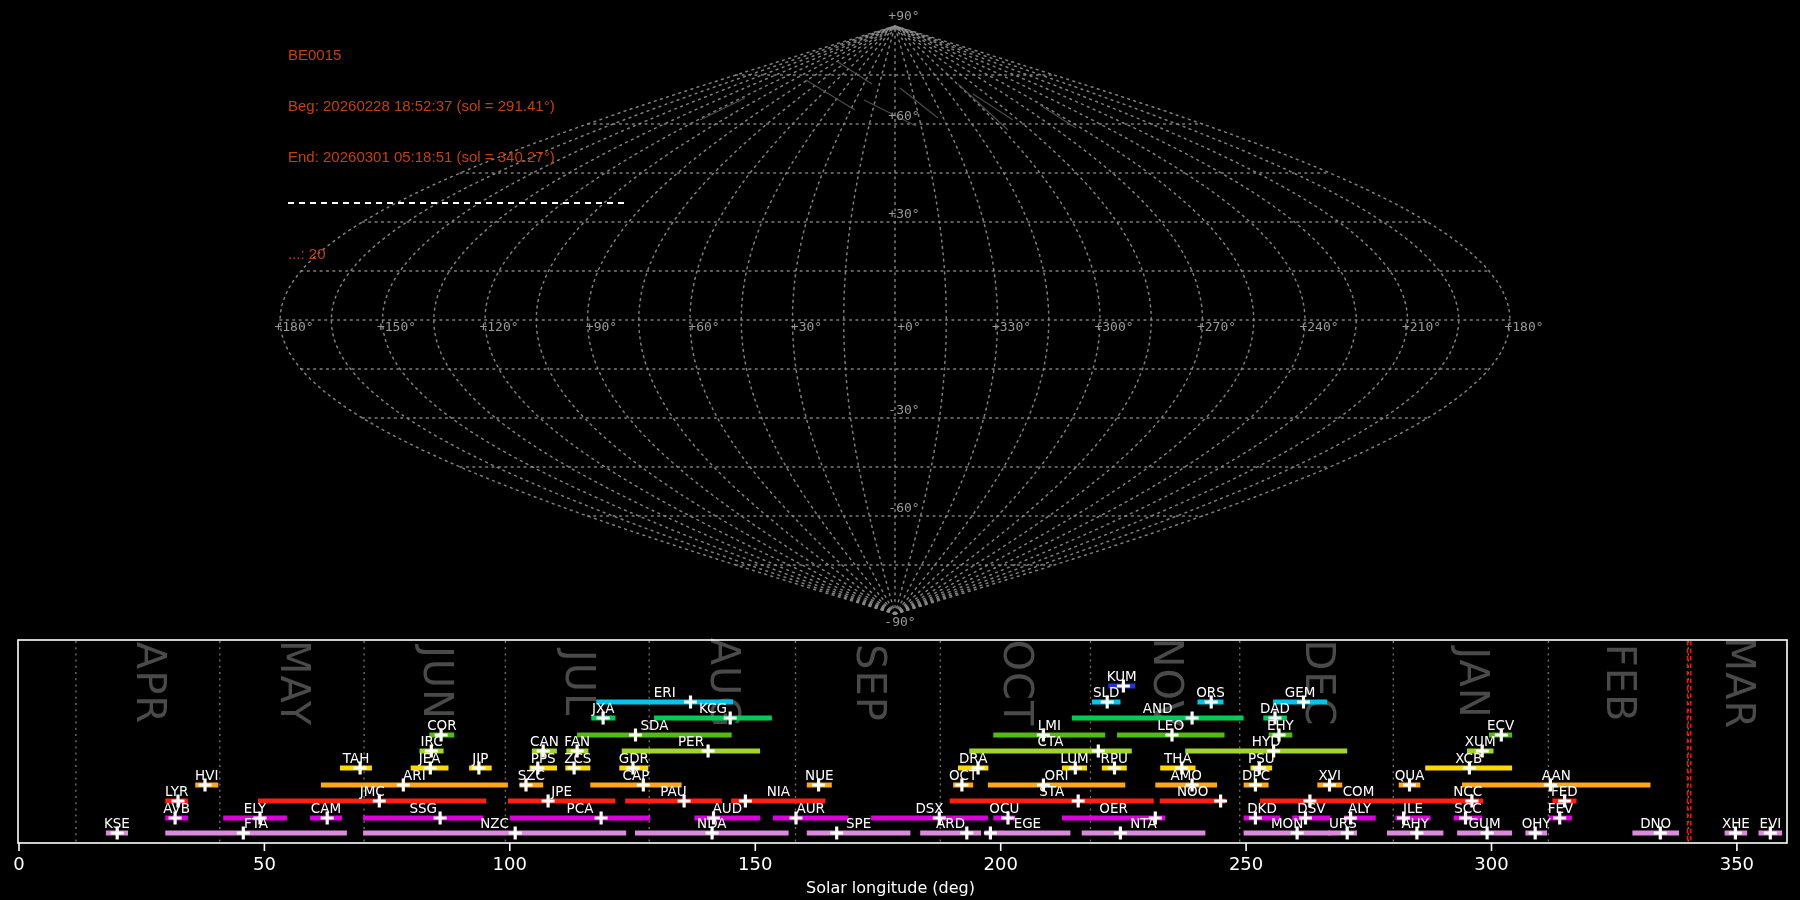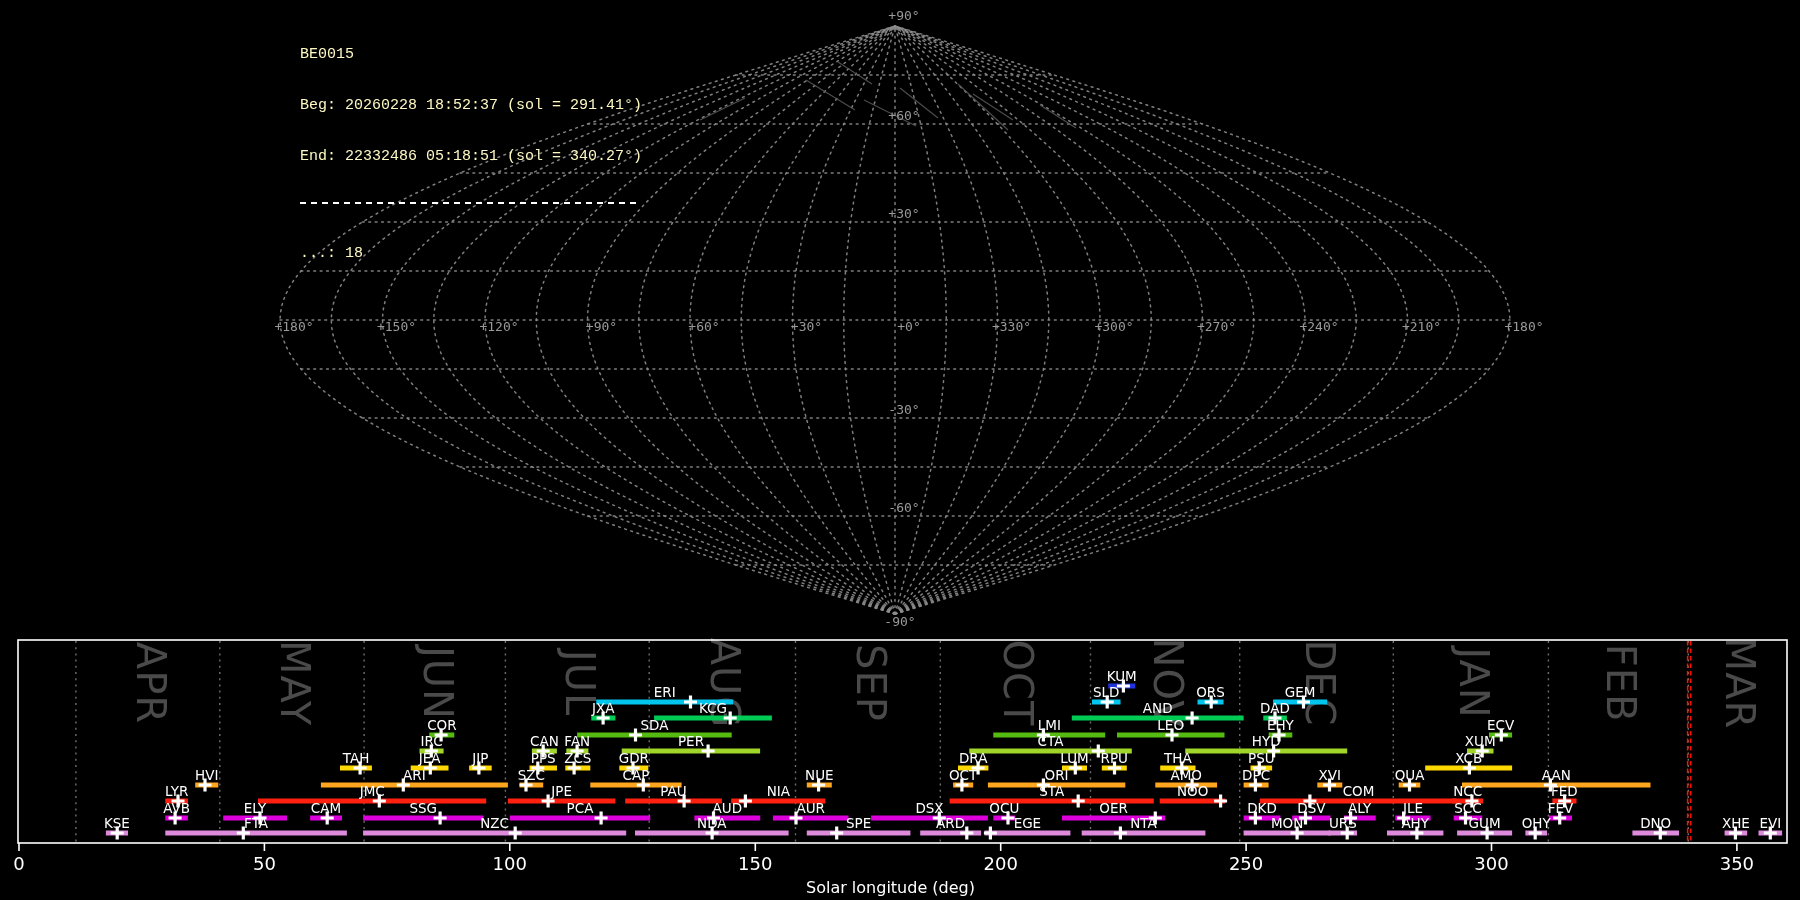--- a/index.html
+++ b/index.html
@@ -1,19 +1,19 @@
 <!DOCTYPE html>
 <html><head>
 <meta charset="utf-8">
 <style>
   html,body{margin:0;padding:0;background:#000;}
   #stage{position:relative;width:1800px;height:900px;background:#000;overflow:hidden;
          font-family:"DejaVu Sans",sans-serif;}
-  #info{position:absolute;left:300px;top:12px;color:#fef9c3;
-        font-family:Liberation Mono, monospace;font-size:15px;line-height:17px;
+  #info{position:absolute;left:288px;top:12px;color:#c2410c;
+        font-family:Liberation Sans, sans-serif;font-size:15px;line-height:17px;
         white-space:pre;}
   #info .sep{height:2px;width:336px;margin:3px 0 7px 0;
         background:repeating-linear-gradient(90deg,#fff 0 6px,transparent 6px 11px);}
   #scene{position:absolute;left:0;top:0;}
 </style>
 </head>
 <body>
 
 <div id="stage">
   <svg id="scene" width="1800" height="900" viewBox="0 0 1800 900">
@@ -389,17 +389,17 @@
         <line x1="1491.5" x2="1491.5" y1="843" y2="851" stroke="#fff" stroke-width="1.6"></line>
         <text x="1491.5" y="870" text-anchor="middle" fill="#fff" font-size="18px" font-family="&quot;DejaVu Sans&quot;,sans-serif">300</text>
         <line x1="1736.9" x2="1736.9" y1="843" y2="851" stroke="#fff" stroke-width="1.6"></line>
         <text x="1736.9" y="870" text-anchor="middle" fill="#fff" font-size="18px" font-family="&quot;DejaVu Sans&quot;,sans-serif">350</text>
         <text x="890.5" y="893" text-anchor="middle" fill="#fff" font-size="16px" font-family="&quot;DejaVu Sans&quot;,sans-serif">Solar longitude (deg)</text>
       </g>
     </svg>
   <div id="info">
     <div>BE0015</div>
     <div>Beg: 20260228 18:52:37 (sol = 291.41°)</div>
-    <div>End: 22332486 05:18:51 (sol = 340.27°)</div>
+    <div>End: 20260301 05:18:51 (sol = 340.27°)</div>
     <div class="sep"></div>
-    <div>...: 18</div>
+    <div>...: 20</div>
   </div>
 </div>
 
 </body></html>

